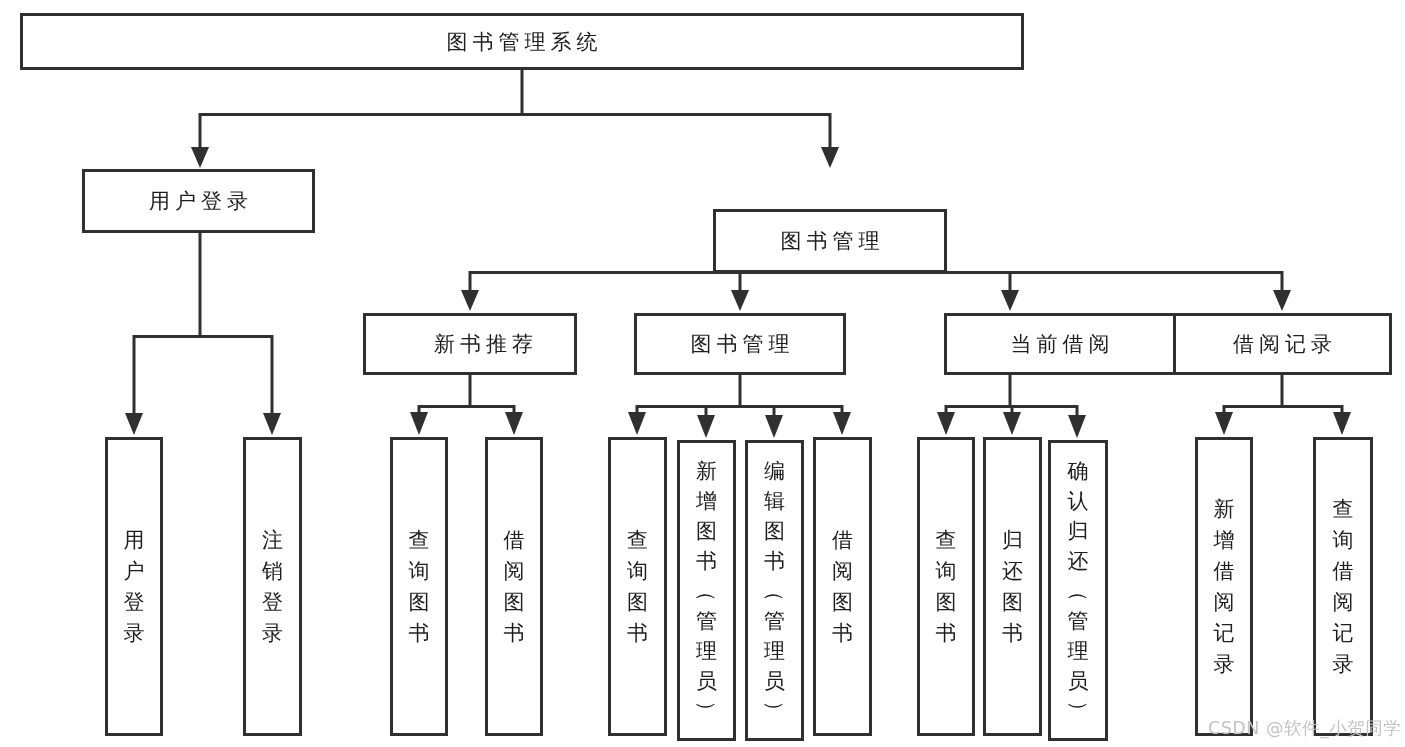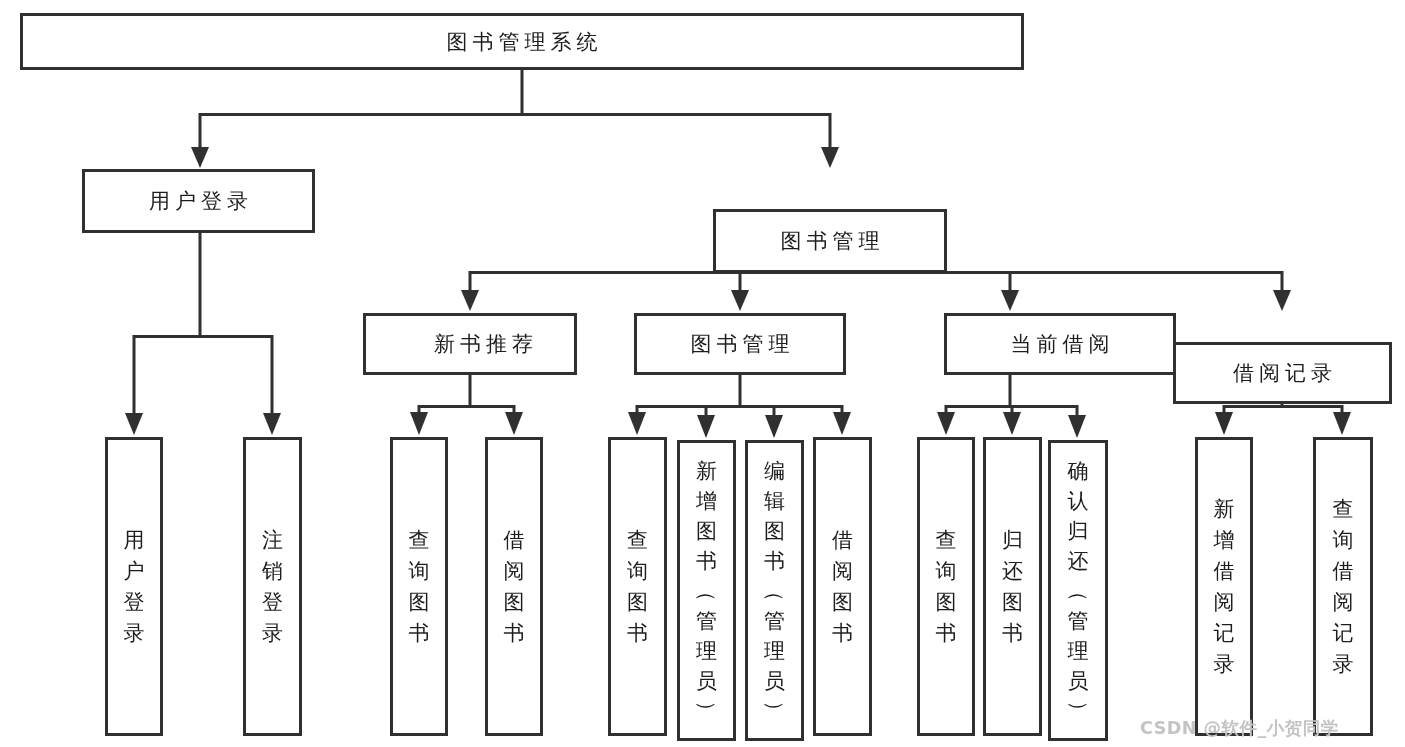--- a/index.html
+++ b/index.html
@@ -26,28 +26,27 @@
     justify-content: center;
     color: #1d1d1d;
   }
   .hlabel { font-size: 21px; letter-spacing: 5px; text-indent: 5px; white-space: nowrap; }
   .leaf { flex-direction: column; }
   .leaf .vchar { display: block; line-height: 31px; font-size: 21px; text-align: center; }
   .leaf .vpunct { transform: rotate(90deg); }
   .leaf-admin .vchar { line-height: 30px; }
   .watermark {
     position: absolute;
-    left: 1140px;
+    left: 1208px;
     top: 716px;
     font-size: 17.5px;
     letter-spacing: 0.5px;
     color: #c3c3c3;
     white-space: nowrap;
     z-index: 10;
-    font-weight: bold;
   }
 </style>
 </head>
 <body>
 
 <div class="canvas">
 
   <svg class="connectors" width="1405" height="747" viewBox="0 0 1405 747" xmlns="http://www.w3.org/2000/svg">
     <g stroke="#303030" stroke-width="3" fill="none">
       <path d="M522 69 V116 M198.5 114.5 H831.5 M200 114 V150 M830 114 V150"></path>
@@ -94,21 +93,21 @@
 
   <div class="box" style="left:363px; top:313px; width:214px; height:62px;padding-left:27px;">
     <span class="hlabel">新书推荐</span>
   </div>
   <div class="box" style="left:634px; top:313px; width:212px; height:62px;">
     <span class="hlabel">图书管理</span>
   </div>
   <div class="box" style="left:944px; top:313px; width:232px; height:62px;">
     <span class="hlabel">当前借阅</span>
   </div>
-  <div class="box" style="left:1173px; top:313px; width:219px; height:62px;margin-top:29px;">
+  <div class="box" style="left:1173px; top:313px; width:219px; height:62px;">
     <span class="hlabel">借阅记录</span>
   </div>
 
   <div class="box leaf" style="left:105px; top:437px; width:58px; height:299px;">
       <span class="vchar">用</span>
       <span class="vchar">户</span>
       <span class="vchar">登</span>
       <span class="vchar">录</span>
     </div>
   <div class="box leaf" style="left:243px; top:437px; width:59px; height:299px;">

